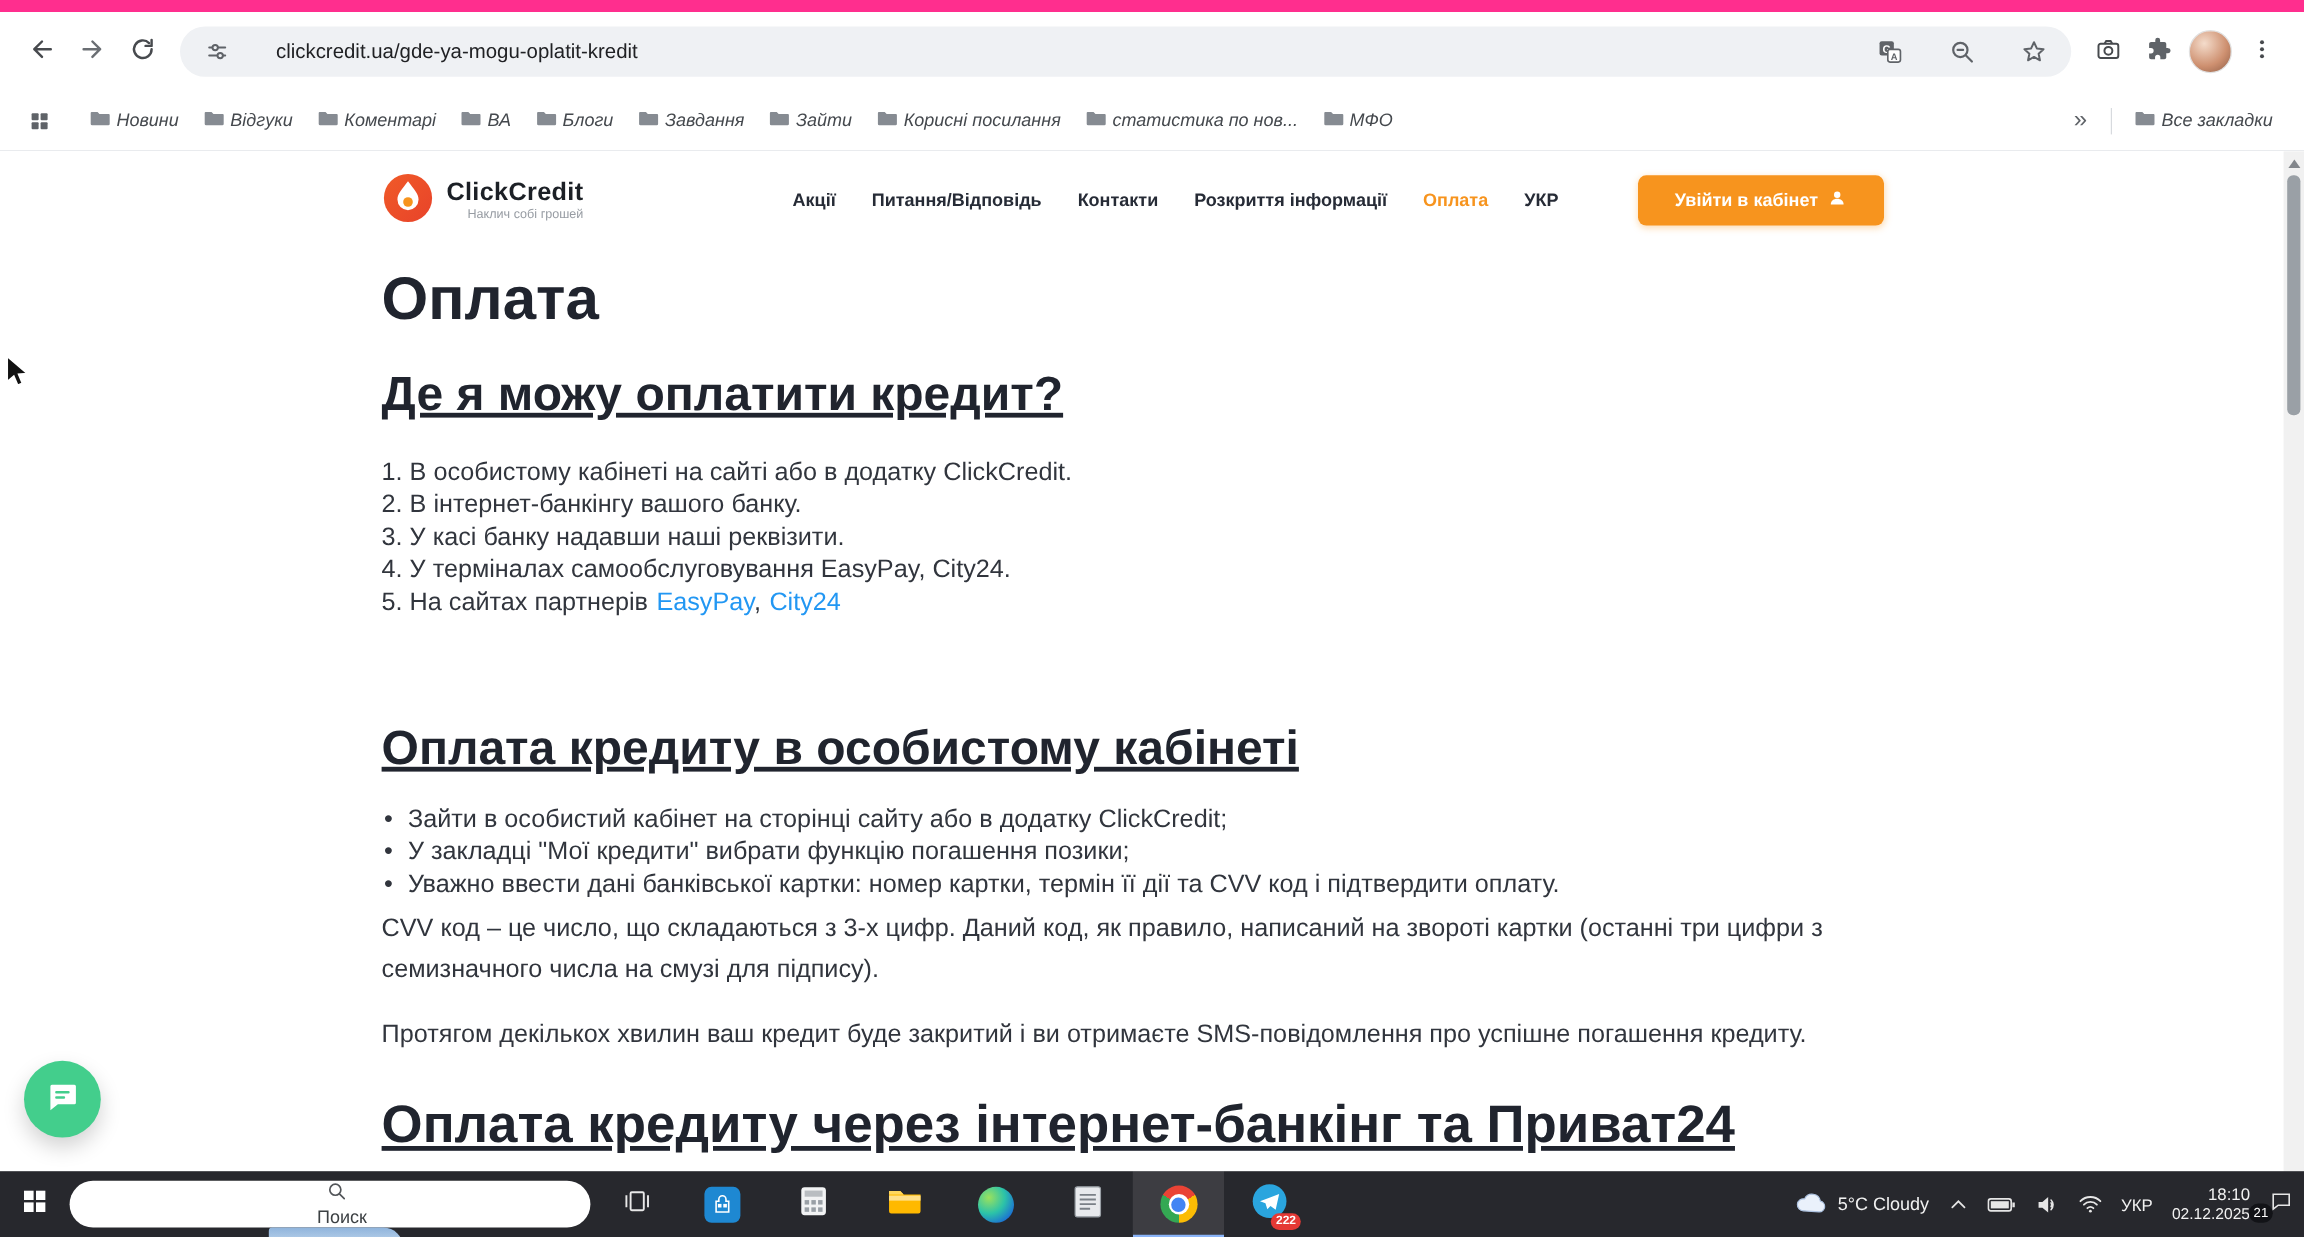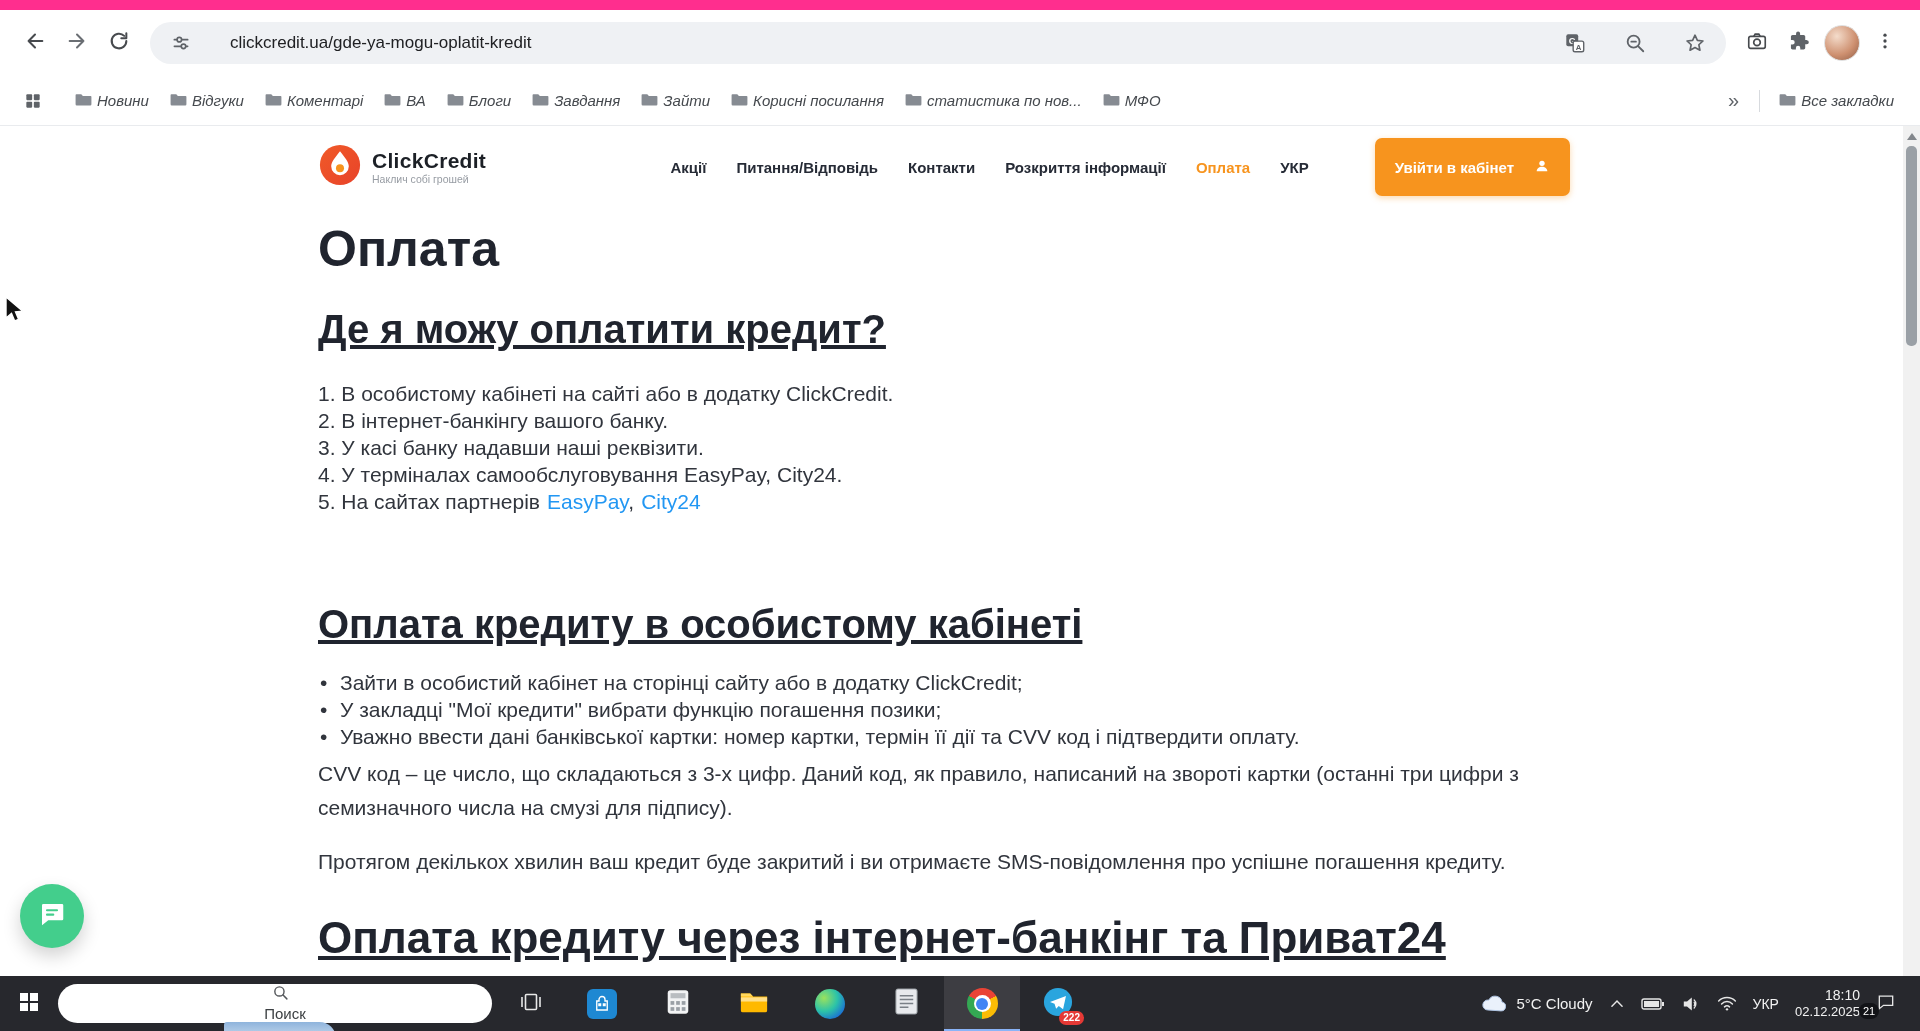--- a/index.html
+++ b/index.html
@@ -22,27 +22,27 @@
   .bm{display:flex;align-items:center;gap:4px;height:34px;padding:0 10px;border-radius:8px;font-size:15px;color:#45494E;white-space:nowrap;font-style:italic;}
   .bm-spacer{flex:1;}
   .bm-chevron{font-size:20px;color:#5F6368;padding:0 12px;}
   .bm-divider{width:1px;height:22px;background:#D7DADE;margin:0 8px;}
 
   
   .viewport{position:relative;height:905px;background:#fff;overflow:hidden;}
 
   .site-header{height:82px;display:flex;align-items:center;padding:0 350px 0 318px;}
   .logo{display:flex;align-items:center;gap:10px;}
-  .logo-txt{display:flex;flex-direction:column;line-height:1.1;}
+  .logo-txt{display:flex;flex-direction:column;line-height:1.1;text-align:right;}
   .logo-title{font-size:21px;font-weight:800;color:#1C2026;letter-spacing:.3px;}
   .logo-tag{font-size:10.5px;color:#979CA3;margin-top:2px;}
   .site-nav{margin-left:auto;display:flex;align-items:center;gap:30px;}
   .nav-item{font-size:15px;font-weight:700;color:#262B36;white-space:nowrap;cursor:pointer;}
   .nav-item.active{color:#F7941E;}
-  .login-btn{margin-left:36px;height:58px;padding:0 20px;border:none;border-radius:7px;background:#F7941E;color:#fff;font-size:15px;font-weight:700;display:flex;align-items:center;gap:20px;font-family:inherit;box-shadow:0 2px 6px rgba(247,148,30,.35);cursor:pointer;white-space:nowrap;}
+  .login-btn{margin-left:36px;height:42px;padding:0 31px;border:none;border-radius:7px;background:#F7941E;color:#fff;font-size:15px;font-weight:700;display:flex;align-items:center;gap:8px;font-family:inherit;box-shadow:0 2px 6px rgba(247,148,30,.35);cursor:pointer;white-space:nowrap;}
 
   .content{padding:14px 0 0 318px;width:1600px;color:#31353D;}
   .h1{font-size:50px;line-height:54px;font-weight:800;color:#20242E;}
   .h2{font-size:40px;line-height:46px;font-weight:800;color:#20242E;text-decoration:underline;}
   .h2.q{margin-top:30px;}
   .h2.cab{margin-top:86px;}
   .h2.next{margin-top:40px;font-size:44px;}
   .num-list{margin-top:28px;}
   .num-list .row{font-size:21px;line-height:27px;color:#31353D;}
   .link{color:#2297F3;text-decoration:none;cursor:pointer;}
@@ -73,21 +73,21 @@
   .search-img::after{content:"";position:absolute;left:54px;bottom:-10px;border-left:26px solid transparent;border-right:26px solid transparent;border-bottom:26px solid #A9BFD6;}
   .taskview{width:66px;}
   .app{width:76px;position:relative;}
   .app.active{background:rgba(255,255,255,.10);box-shadow:inset 0 -2px 0 #8AB4F8;}
   .tile{width:30px;height:30px;border-radius:6px;display:flex;align-items:center;justify-content:center;}
   .edge-ball{width:30px;height:30px;border-radius:50%;background:radial-gradient(circle at 30% 30%,#9BE15D,#2CC3A8 45%,#1B6FD4 80%);}
   .chrome-ball{position:relative;width:31px;height:31px;border-radius:50%;background:conic-gradient(from 60deg,#FBBC05 0 120deg,#34A853 120deg 240deg,#EA4335 240deg 360deg);}
   .chrome-ball::before{content:"";position:absolute;inset:7px;border-radius:50%;background:#fff;}
   .chrome-ball::after{content:"";position:absolute;inset:9.5px;border-radius:50%;background:#4285F4;}
   .badge{position:absolute;background:#E53935;color:#fff;font-size:10px;line-height:14px;padding:0 4px;border-radius:8px;bottom:6px;right:12px;font-weight:700;}
-  .tray{margin-left:auto;display:flex;align-items:center;gap:16px;padding-right:24px;}
+  .tray{margin-left:auto;display:flex;align-items:center;gap:16px;padding-right:9px;}
   .tray-ic{display:flex;align-items:center;justify-content:center;cursor:pointer;}
   .weatherw{display:flex;align-items:center;gap:9px;cursor:pointer;}
   .weatherw .wt{font-size:15px;color:#F2F2F2;white-space:nowrap;}
   .lang{font-size:14px;color:#F2F2F2;cursor:pointer;}
   .clock{text-align:right;color:#F2F2F2;cursor:pointer;}
   .clock .t{font-size:14px;line-height:17px;}
   .clock .d{font-size:13px;line-height:16px;}
   .notif{position:relative;}
   .notif-badge{position:absolute;left:-17px;bottom:-3px;background:#121317;color:#fff;font-size:11px;line-height:14px;padding:1px 4px;border-radius:8px;}
 

